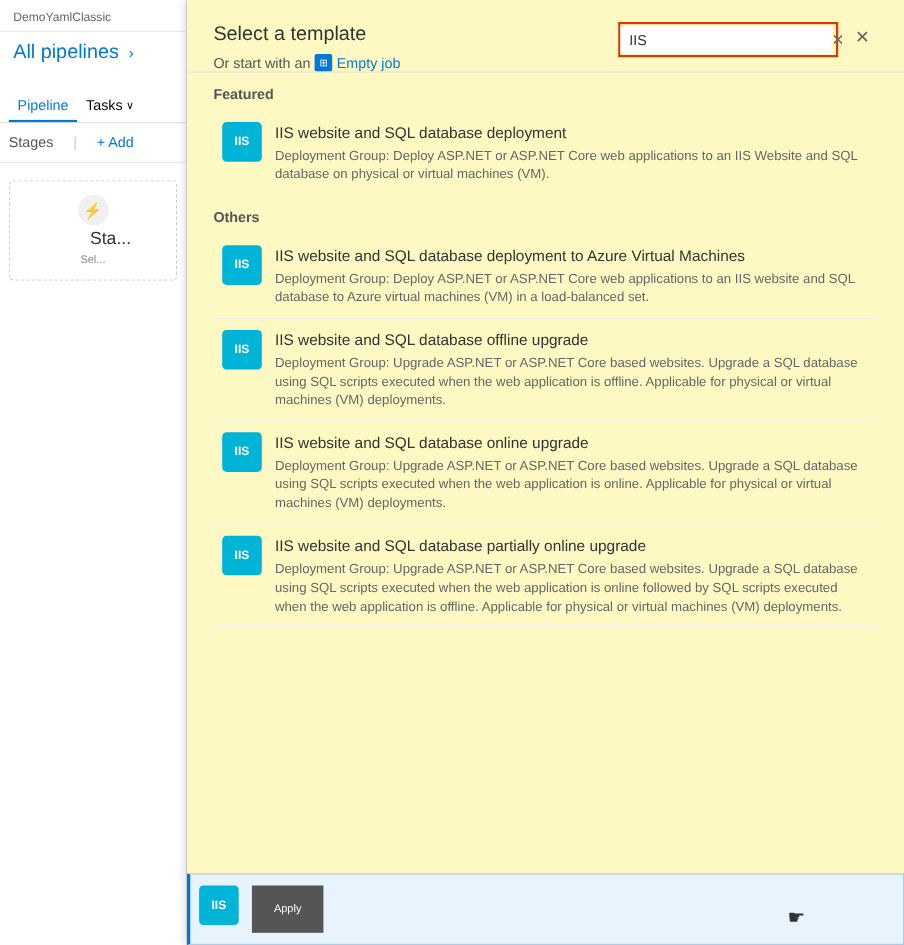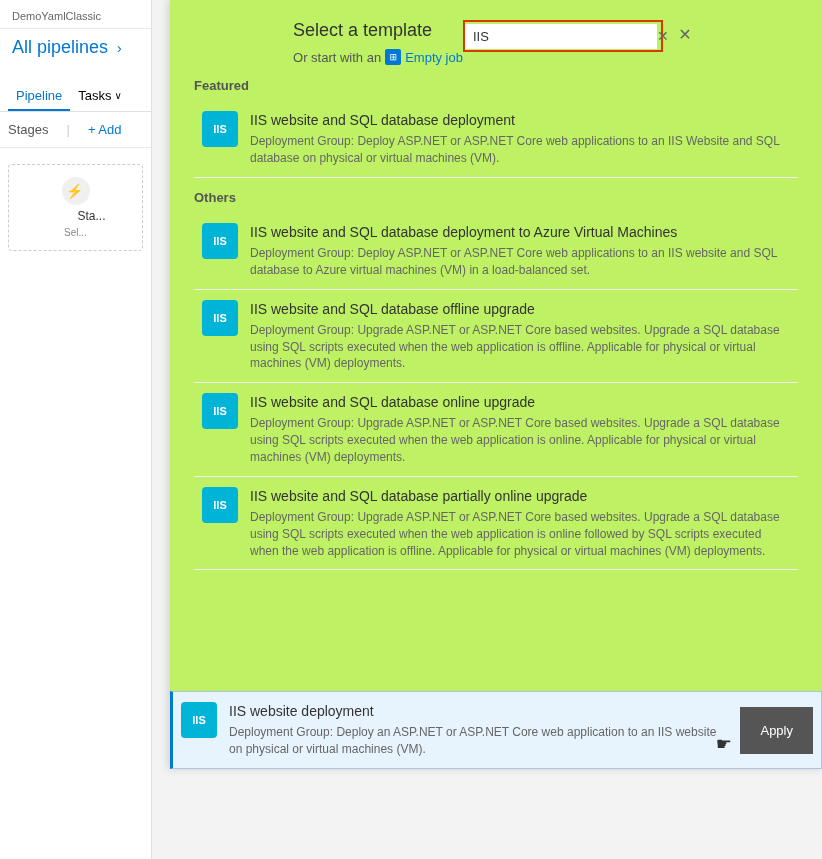--- a/index.html
+++ b/index.html
@@ -10,21 +10,21 @@
       width: 822px;
       height: 859px;
       overflow: hidden;
       position: relative;
     }
 
     
     .sidebar {
       position: absolute;
       left: 0; top: 0;
-      width: 152px;
+      width: 170px;
       height: 859px;
       background: #fff;
       border-right: 1px solid #e0e0e0;
     }
     .sidebar-header {
       padding: 10px 12px 6px;
       font-size: 11px;
       color: #666;
       border-bottom: 1px solid #e8e8e8;
     }
@@ -86,26 +86,25 @@
       display: flex; align-items: center; justify-content: center;
       font-size: 14px;
       color: #555;
     }
 
     
     .modal-overlay {
       position: absolute;
       left: 170px; top: 0;
       width: 652px;
-      height: 769px;
-      background: #bef264;
+      height: 859px;
+      background: #fef9c3;
       box-shadow: -2px 0 8px rgba(0,0,0,0.15);
       display: flex;
       flex-direction: column;
-      align-items: center;
     }
     .modal-title-area { flex: 1; }
     .modal-title {
       font-size: 18px;
       font-weight: 400;
       color: #333;
       margin-bottom: 8px;
     }
     .modal-subtitle {
       font-size: 13px;
@@ -212,21 +211,21 @@
       font-size: 12px;
       color: #666;
       line-height: 1.4;
     }
 
     .apply-btn {
       background: #555;
       color: white;
       border: none;
       padding: 16px 20px;
-      font-size: 13px;
+      font-size: 10px;
       cursor: pointer;
       font-family: inherit;
       flex-shrink: 0;
       align-self: center;
     }
 
     .selected-row {
       display: flex;
       align-items: flex-start;
       gap: 12px;
@@ -266,21 +265,21 @@
       <span style="font-size:10px;">∨</span>
     </div>
   </div>
   <div class="sidebar-stages">
     <span style="color:#555;">Stages</span>
     <span style="color:#ccc;">|</span>
     <span class="add-btn">+ Add</span>
   </div>
   <div class="stage-box">
     <div class="stage-icon">⚡</div>
-    <div style="font-size:12px;color:#333;margin-left:32px;">Sta...</div>
+    <div style="font-size:16px;color:#333;margin-left:32px;">Sta...</div>
     <div style="font-size:10px;color:#888;">Sel...</div>
   </div>
 </div>
 
 <div class="modal-overlay">
 
   <div class="header-row">
     <div class="modal-title-area">
       <div class="modal-title">Select a template</div>
       <div class="modal-subtitle">
@@ -345,21 +344,17 @@
       <div class="template-content">
         <div class="template-name">IIS website and SQL database partially online upgrade</div>
         <div class="template-desc">Deployment Group: Upgrade ASP.NET or ASP.NET Core based websites. Upgrade a SQL database using SQL scripts executed when the web application is online followed by SQL scripts executed when the web application is offline. Applicable for physical or virtual machines (VM) deployments.</div>
       </div>
     </div>
 
   </div>
 
   <div class="selected-row" style="border-left: 3px solid #0078d4; margin: 0 0 0 0;">
     <div class="iis-badge">IIS</div>
-    <div class="template-content">
-      <div class="template-name">IIS website deployment</div>
-      <div class="template-desc">Deployment Group: Deploy an ASP.NET or ASP.NET Core web application to an IIS website on physical or virtual machines (VM).</div>
-    </div>
     <button class="apply-btn">Apply</button>
   </div>
 
   <div style="position:absolute; bottom:14px; right:90px; font-size:18px; color:#333;">☛</div>
 </div>
 
 </body></html>

